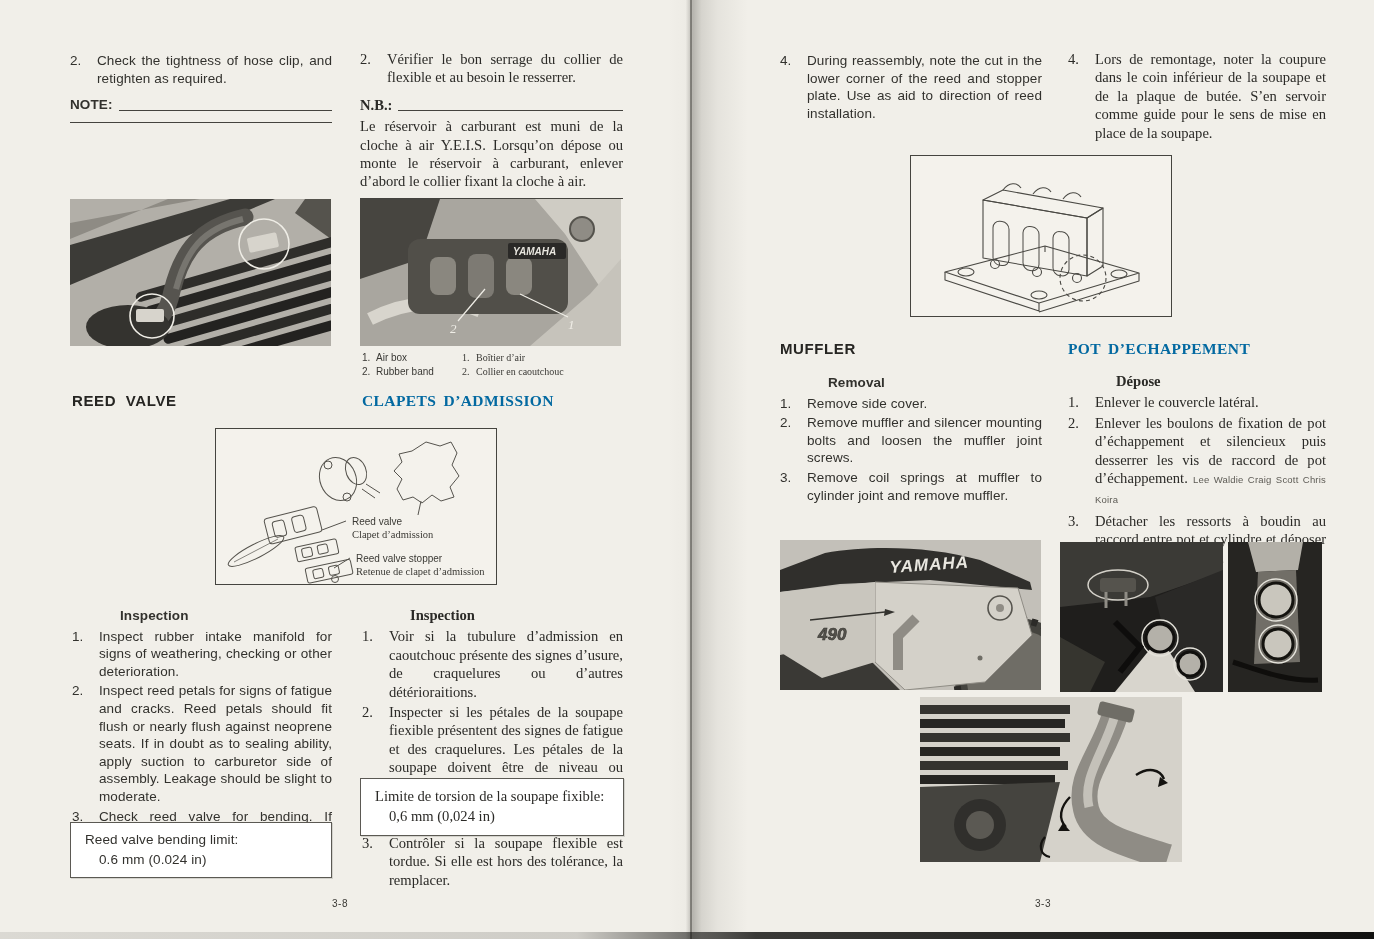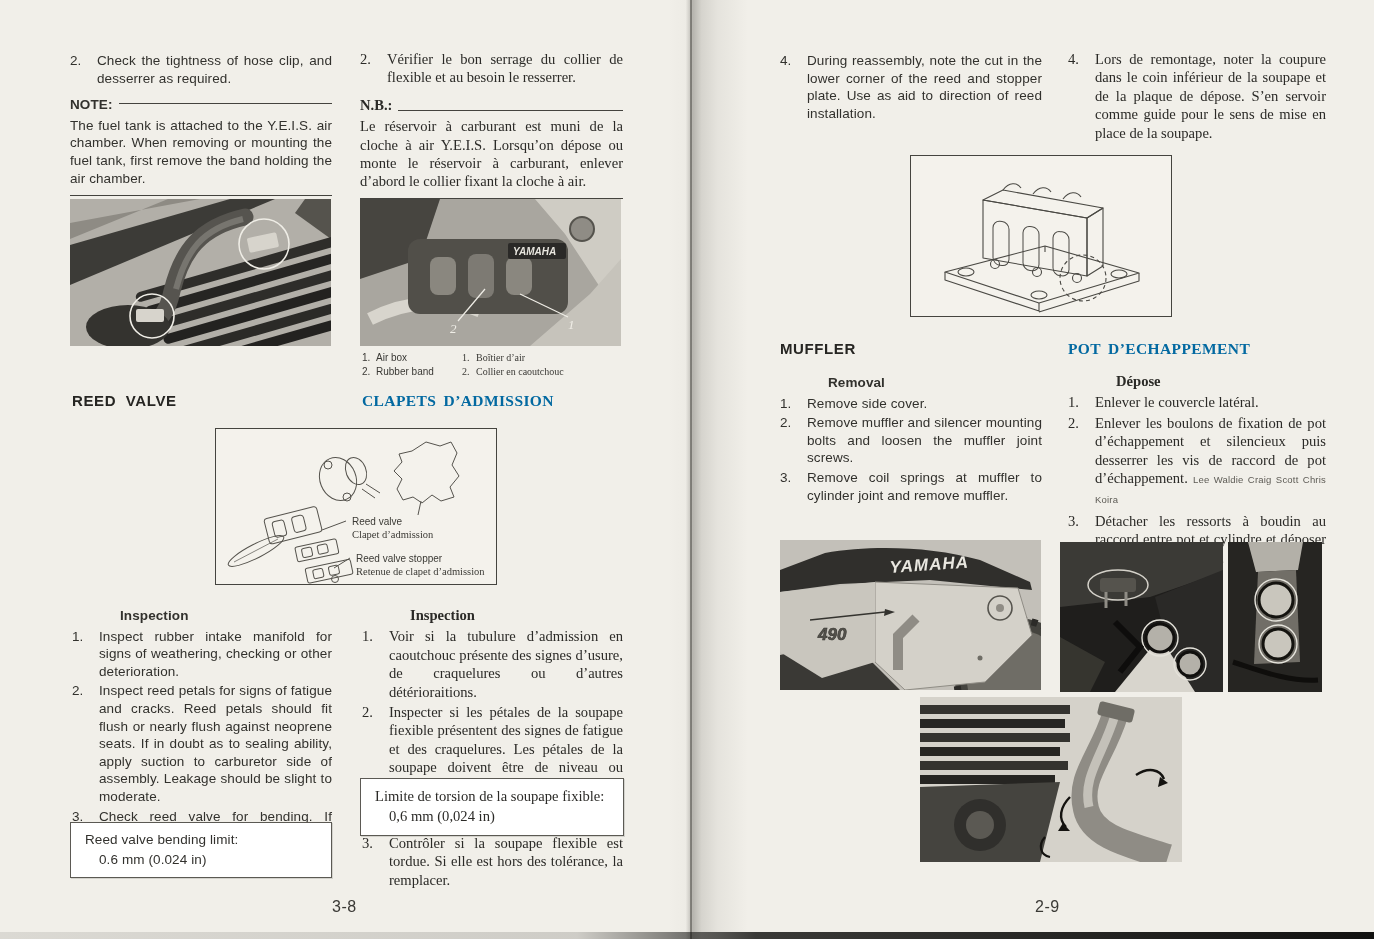--- a/index.html
+++ b/index.html
@@ -18,47 +18,46 @@
   .noterow{display:flex;align-items:flex-end;font-weight:bold;}
   .noterow .rule{flex:1;border-bottom:1.8px solid #44433e;margin:0 0 3px 6px;}
   .endrule{border-bottom:1.8px solid #44433e;}
   .specbox{border:1.6px solid #5b5953;background:#ffffff;box-shadow:1px 1px 0 rgba(0,0,0,.12);
            padding:8px 10px 9px 14px;}
   .specbox .v{padding-left:14px;margin-top:2px;}
   .caps{display:flex;font-size:10px;line-height:13.5px;color:#3a3935;}
   .caps .c1{width:100px;}
   .capnum{display:inline-block;width:14px;}
   .figbox{border:1.5px solid #45443f;background:#f4f2ec;}
-  .pagenum{font-size:16px;letter-spacing:.5px;color:#3a3935;}
+  .pagenum{font-size:10px;letter-spacing:.5px;color:#3a3935;}
   .credits{font-family:"Liberation Sans",sans-serif;font-size:9.5px;color:#5d5b55;letter-spacing:.2px;}
   svg{display:block;}
   .gutter{position:absolute;top:0;left:668px;width:80px;height:939px;pointer-events:none;
     background:linear-gradient(90deg,rgba(60,58,50,0) 0%,rgba(60,58,50,.02) 22%,rgba(45,44,38,.30) 31%,
       rgba(70,68,60,.16) 42%,rgba(90,88,78,.08) 62%,rgba(90,88,78,0) 100%);}
   .gutterline{position:absolute;top:0;left:690px;width:2px;height:939px;background:rgba(44,43,38,.45);pointer-events:none;}
   .bottomedge{position:absolute;left:0;bottom:0;width:1374px;height:7px;pointer-events:none;
     background:linear-gradient(90deg,rgba(25,24,20,.10) 0%,rgba(25,24,20,.16) 42%,rgba(12,12,10,.80) 55%,rgba(6,6,5,.95) 100%);}
 </style>
 </head>
 <body>
 
 <div class="sheet">
 
   <div>
 
     <div class="abs en" style="left:70px;top:52px;width:262px;">
       <div class="step">
         <span class="n">2.</span>
-        <span class="t">Check the tightness of hose clip, and desserrer as required.</span>
-      </div>
-      <div class="noterow" style="margin-top:9px;align-items:center;">
+        <span class="t">Check the tightness of hose clip, and retighten as required.</span>
+      </div>
+      <div class="noterow" style="margin-top:9px;">
         <span>NOTE:</span>
         <span class="rule"></span>
       </div>
-      <div class="t" style="text-align:justify;margin-top:3px;">The fuel tank is attached to the Y.E.I.S. air chamber. When removing or mounting the fuel tank, first remove the band holding the air chamber.</div>
       <div class="endrule" style="margin-top:8px;"></div>
     </div>
 
     <div class="abs" style="left:70px;top:199px;width:261px;height:147px;">
       <svg viewBox="0 0 261 147" width="261" height="147">
         <rect width="261" height="147" fill="#b2afa8"></rect>
         <polygon points="0,46 160,0 205,0 0,86" fill="#3c3b37"></polygon>
         <polygon points="0,24 130,0 98,0 0,40" fill="#8e8b84"></polygon>
         <polygon points="235,0 261,0 261,40 225,14" fill="#55534d"></polygon>
         <g transform="rotate(-16 185 115)">
@@ -284,21 +283,21 @@
         <text x="38" y="100" font-family="Liberation Sans, sans-serif" font-weight="bold" font-style="italic" font-size="17" fill="#55534d" stroke="#34332f" stroke-width=".6">490</text>
         <circle cx="220" cy="68" r="12" fill="none" stroke="#55534d" stroke-width="1.6"></circle>
         <circle cx="220" cy="68" r="4" fill="#8f8c85"></circle>
         <circle cx="200" cy="118" r="2.5" fill="#6f6d66"></circle>
       </svg>
     </div>
 
     <div class="abs fr" style="left:1068px;top:50px;width:258px;">
       <div class="step">
         <span class="n">4.</span>
-        <span class="t">Lors de remontage, noter la coupure dans le coin inférieur de la soupape et de la plaque de dépose. S’en servoir comme guide pour le sens de mise en place de la soupape.</span>
+        <span class="t">Lors de remontage, noter la coupure dans le coin inférieur de la soupape et de la plaque de butée. S’en servoir comme guide pour le sens de mise en place de la soupape.</span>
       </div>
     </div>
 
     <div class="abs h-fr" style="left:1068px;top:340px;">POT D’ECHAPPEMENT</div>
 
     <div class="abs fr" style="left:1068px;top:372px;width:258px;">
       <div class="sub" style="font-family:'Liberation Serif',serif;">Dépose</div>
       <div class="step">
         <span class="n">1.</span>
         <span class="t">Enlever le couvercle latéral.</span>
@@ -364,19 +363,19 @@
         <path d="M195,18 C183,58 162,80 169,110" stroke="#c4c1b9" stroke-width="9" fill="none"></path>
         <rect x="178" y="8" width="36" height="14" rx="3" fill="#6f6d66" transform="rotate(14 196 15)"></rect>
         <path d="M150,100 C140,110 138,122 146,130" stroke="#141310" stroke-width="2.4" fill="none"></path>
         <polygon points="143,126 150,134 138,134" fill="#141310"></polygon>
         <path d="M216,78 C228,70 240,72 244,82" stroke="#141310" stroke-width="2.4" fill="none"></path>
         <polygon points="240,80 248,86 238,90" fill="#141310"></polygon>
         <path d="M125,140 C118,148 120,158 130,160" stroke="#141310" stroke-width="2.2" fill="none"></path>
       </svg>
     </div>
 
-    <div class="abs pagenum" style="left:1035px;top:898px;">2-9</div>
+    <div class="abs pagenum" style="left:1035px;top:898px;">3-3</div>
   </div>
 
   <div class="gutter"></div>
   <div class="gutterline"></div>
   <div class="bottomedge"></div>
 </div>
 
 </body></html>

